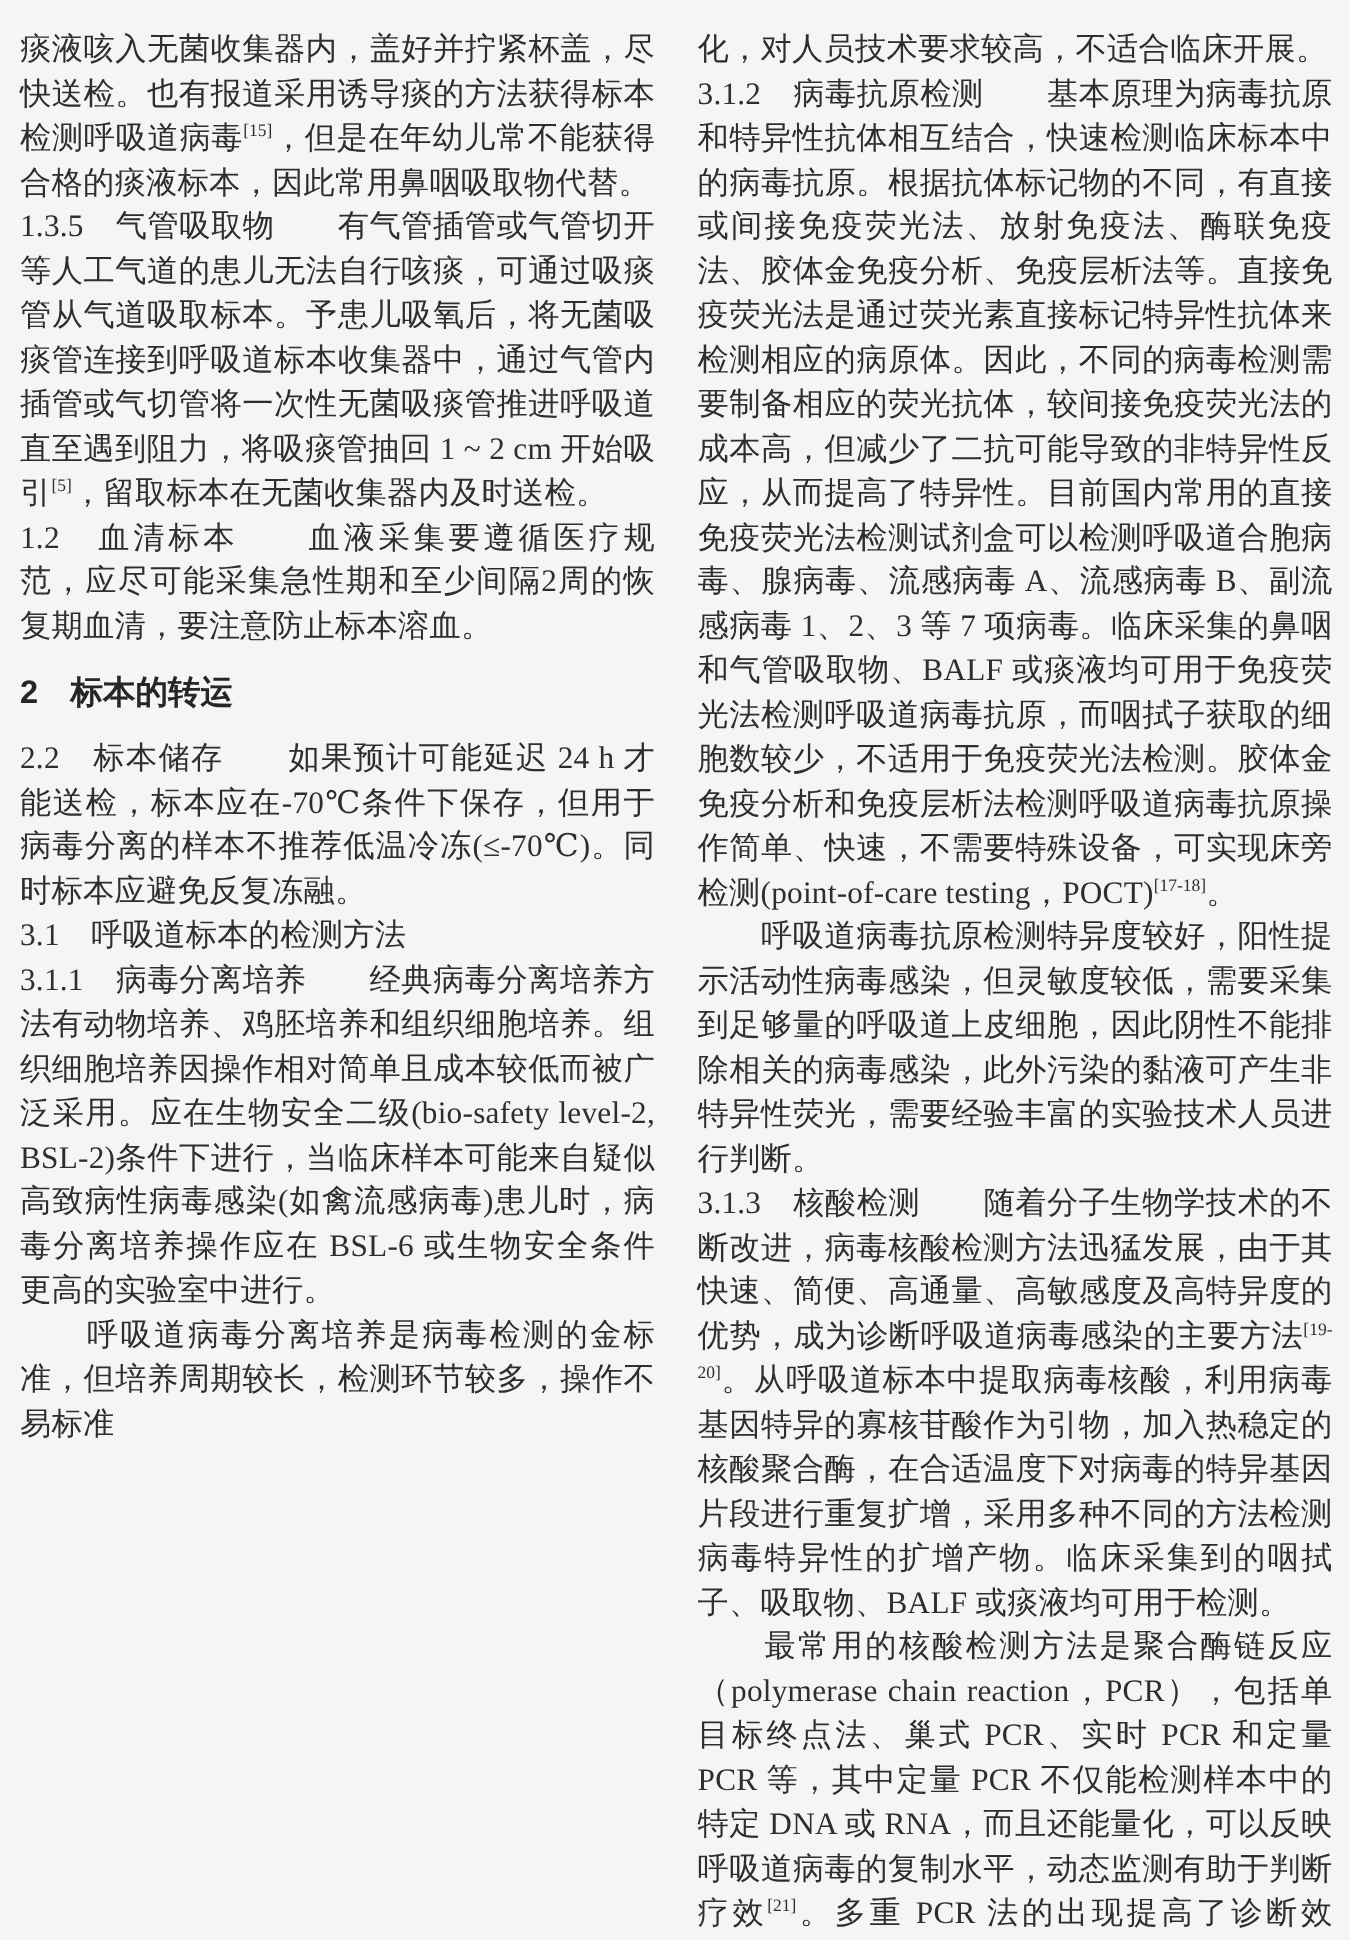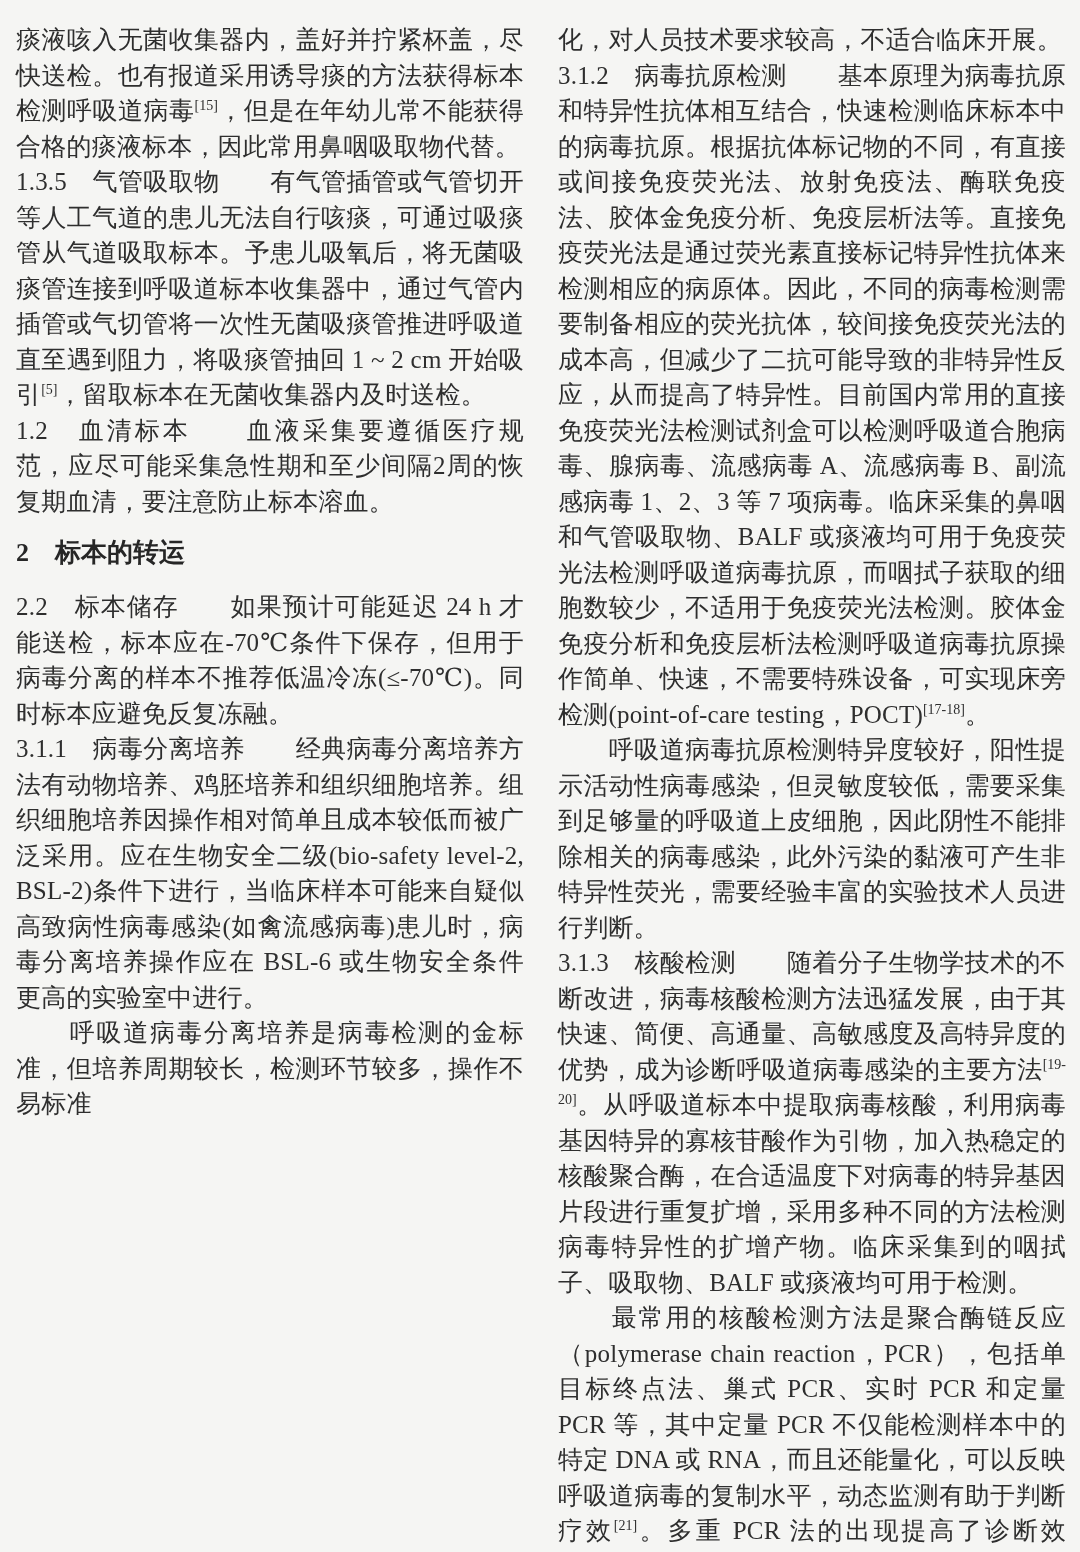--- a/index.html
+++ b/index.html
@@ -31,21 +31,21 @@
   }
   .para {
     margin: 0;
     font-size: 25px;
     line-height: 35.5px;
     text-align: justify;
     letter-spacing: 0.2px;
   }
   .heading {
     margin: 17px 0 19px 0;
-    font-family: Liberation Serif, serif;
+    font-family: Liberation Sans, sans-serif;
     font-weight: 700;
     font-size: 26px;
     line-height: 34px;
     color: #262626;
     text-align: left;
   }
   sup.cite {
     font-size: 14px;
     line-height: 0;
     vertical-align: super;
@@ -56,20 +56,21 @@
 <body>
 
 <div class="page">
   <div class="columns">
     <div class="column">
         <p class="para">痰液咳入无菌收集器内，盖好并拧紧杯盖，尽快送检。也有报道采用诱导痰的方法获得标本检测呼吸道病毒<sup class="cite">[15]</sup>，但是在年幼儿常不能获得合格的痰液标本，因此常用鼻咽吸取物代替。</p>
         <p class="para">1.3.5　气管吸取物　　有气管插管或气管切开等人工气道的患儿无法自行咳痰，可通过吸痰管从气道吸取标本。予患儿吸氧后，将无菌吸痰管连接到呼吸道标本收集器中，通过气管内插管或气切管将一次性无菌吸痰管推进呼吸道直至遇到阻力，将吸痰管抽回 1 ~ 2 cm 开始吸引<sup class="cite">[5]</sup>，留取标本在无菌收集器内及时送检。</p>
         <p class="para">1.2　血清标本　　血液采集要遵循医疗规范，应尽可能采集急性期和至少间隔2周的恢复期血清，要注意防止标本溶血。</p>
         <h2 class="heading">2　标本的转运</h2>
         <p class="para">2.2　标本储存　　如果预计可能延迟 24 h 才能送检，标本应在-70℃条件下保存，但用于病毒分离的样本不推荐低温冷冻(≤-70℃)。同时标本应避免反复冻融。</p>
+        <p class="para">3.1　呼吸道标本的检测方法</p>
         <p class="para">3.1.1　病毒分离培养　　经典病毒分离培养方法有动物培养、鸡胚培养和组织细胞培养。组织细胞培养因操作相对简单且成本较低而被广泛采用。应在生物安全二级(bio-safety level-2, BSL-2)条件下进行，当临床样本可能来自疑似高致病性病毒感染(如禽流感病毒)患儿时，病毒分离培养操作应在 BSL-6 或生物安全条件更高的实验室中进行。</p>
         <p class="para">　　呼吸道病毒分离培养是病毒检测的金标准，但培养周期较长，检测环节较多，操作不易标准</p>
       </div>
     <div class="column">
         <p class="para">化，对人员技术要求较高，不适合临床开展。</p>
         <p class="para">3.1.2　病毒抗原检测　　基本原理为病毒抗原和特异性抗体相互结合，快速检测临床标本中的病毒抗原。根据抗体标记物的不同，有直接或间接免疫荧光法、放射免疫法、酶联免疫法、胶体金免疫分析、免疫层析法等。直接免疫荧光法是通过荧光素直接标记特异性抗体来检测相应的病原体。因此，不同的病毒检测需要制备相应的荧光抗体，较间接免疫荧光法的成本高，但减少了二抗可能导致的非特异性反应，从而提高了特异性。目前国内常用的直接免疫荧光法检测试剂盒可以检测呼吸道合胞病毒、腺病毒、流感病毒 A、流感病毒 B、副流感病毒 1、2、3 等 7 项病毒。临床采集的鼻咽和气管吸取物、BALF 或痰液均可用于免疫荧光法检测呼吸道病毒抗原，而咽拭子获取的细胞数较少，不适用于免疫荧光法检测。胶体金免疫分析和免疫层析法检测呼吸道病毒抗原操作简单、快速，不需要特殊设备，可实现床旁检测(point-of-care testing，POCT)<sup class="cite">[17-18]</sup>。</p>
         <p class="para">　　呼吸道病毒抗原检测特异度较好，阳性提示活动性病毒感染，但灵敏度较低，需要采集到足够量的呼吸道上皮细胞，因此阴性不能排除相关的病毒感染，此外污染的黏液可产生非特异性荧光，需要经验丰富的实验技术人员进行判断。</p>
         <p class="para">3.1.3　核酸检测　　随着分子生物学技术的不断改进，病毒核酸检测方法迅猛发展，由于其快速、简便、高通量、高敏感度及高特异度的优势，成为诊断呼吸道病毒感染的主要方法<sup class="cite">[19-20]</sup>。从呼吸道标本中提取病毒核酸，利用病毒基因特异的寡核苷酸作为引物，加入热稳定的核酸聚合酶，在合适温度下对病毒的特异基因片段进行重复扩增，采用多种不同的方法检测病毒特异性的扩增产物。临床采集到的咽拭子、吸取物、BALF 或痰液均可用于检测。</p>
         <p class="para">　　最常用的核酸检测方法是聚合酶链反应（polymerase chain reaction，PCR），包括单目标终点法、巢式 PCR、实时 PCR 和定量 PCR 等，其中定量 PCR 不仅能检测样本中的特定 DNA 或 RNA，而且还能量化，可以反映呼吸道病毒的复制水平，动态监测有助于判断疗效<sup class="cite">[21]</sup>。多重 PCR 法的出现提高了诊断效率，该方法不易交叉污染，试验操作简便，容易标准化，已有多种商品化试剂盒，可同时快速检测临床标本中多种常见的呼吸</p>
       </div>

